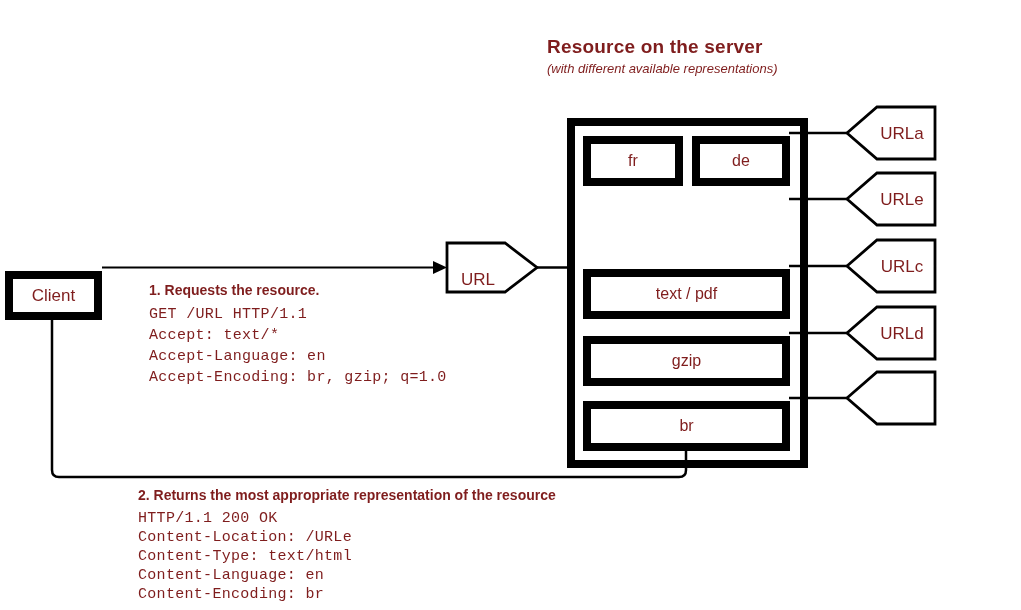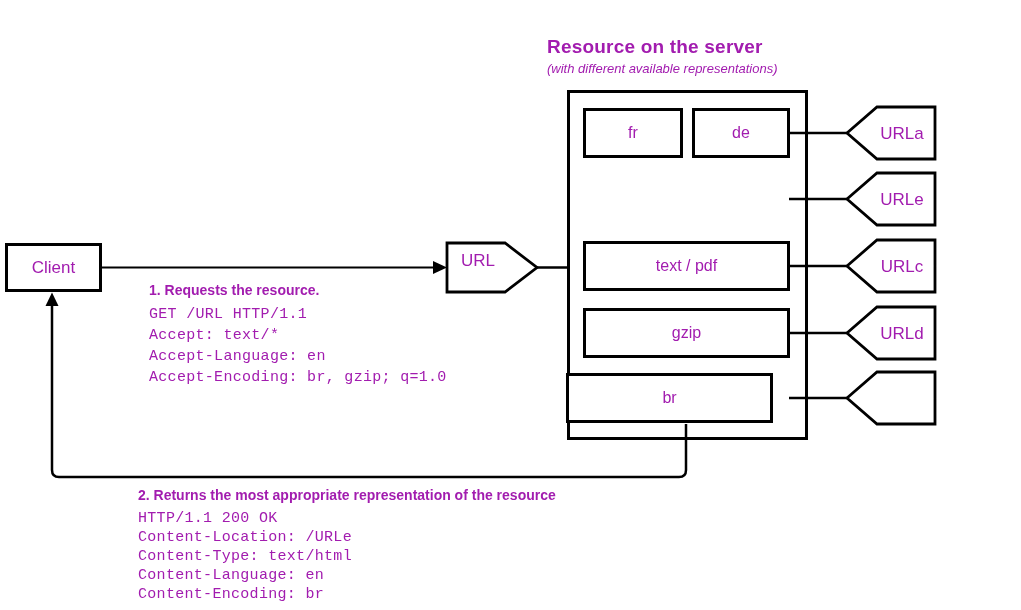--- a/index.html
+++ b/index.html
@@ -2,52 +2,53 @@
 <html><head>
 <meta charset="utf-8">
 <style>
   html, body { margin: 0; padding: 0; background: #ffffff; }
   #canvas {
     position: relative;
     width: 1021px;
     height: 610px;
     background: #ffffff;
     font-family: "Liberation Sans", sans-serif;
-    color: #a21caf;
+    color: #7f1d1d;
     overflow: hidden;
   }
   #wires { position: absolute; left: 0; top: 0; width: 1021px; height: 610px; }
   .box {
     position: absolute;
     box-sizing: border-box;
     background: #ffffff;
-    border: 3px solid #000000;
+    border: 8px solid #000000;
     display: flex;
     align-items: center;
     justify-content: center;
     font-size: 16px;
     line-height: 1;
+    margin-top: 28px;
   }
   #server-box { left: 567px; top: 90px; width: 241px; height: 350px; background: transparent; }
   #client-box { left: 5px;   top: 243px; width: 97px;  height: 49px; font-size: 17px; }
   #rep-fr   { left: 583px; top: 108px; width: 100px; height: 50px; }
   #rep-de   { left: 692px; top: 108px; width: 98px;  height: 50px; }
   #rep-html { left: 583px; top: 174px; width: 207px; height: 50px; }
   #rep-pdf  { left: 583px; top: 241px; width: 207px; height: 50px; }
   #rep-gzip { left: 583px; top: 308px; width: 207px; height: 50px; }
-  #rep-br   { left: 566px; top: 373px; width: 207px; height: 50px; }
+  #rep-br   { left: 583px; top: 373px; width: 207px; height: 50px; }
   .shape-label {
     position: absolute;
     display: flex;
     align-items: center;
     justify-content: center;
     font-size: 17px;
     line-height: 1;
   }
-  #url-label { left: 447px; top: 236px; width: 62px; height: 49px; text-align: right; }
+  #url-label { left: 447px; top: 255px; width: 62px; height: 49px; text-align: right; }
   .tag-label { left: 869px; width: 66px; height: 50px; }
   #tag-label-a { top: 108px; }
   #tag-label-b { top: 174px; }
   #tag-label-c { top: 241px; }
   #tag-label-d { top: 308px; }
   #tag-label-e { top: 373px; }
   #server-title-block { position: absolute; left: 547px; top: 36px; }
   #server-title { font-size: 19px; font-weight: bold; letter-spacing: 0.2px; }
   #server-subtitle { font-size: 13px; font-style: italic; margin-top: 3px; }
   .annotation { position: absolute; }

